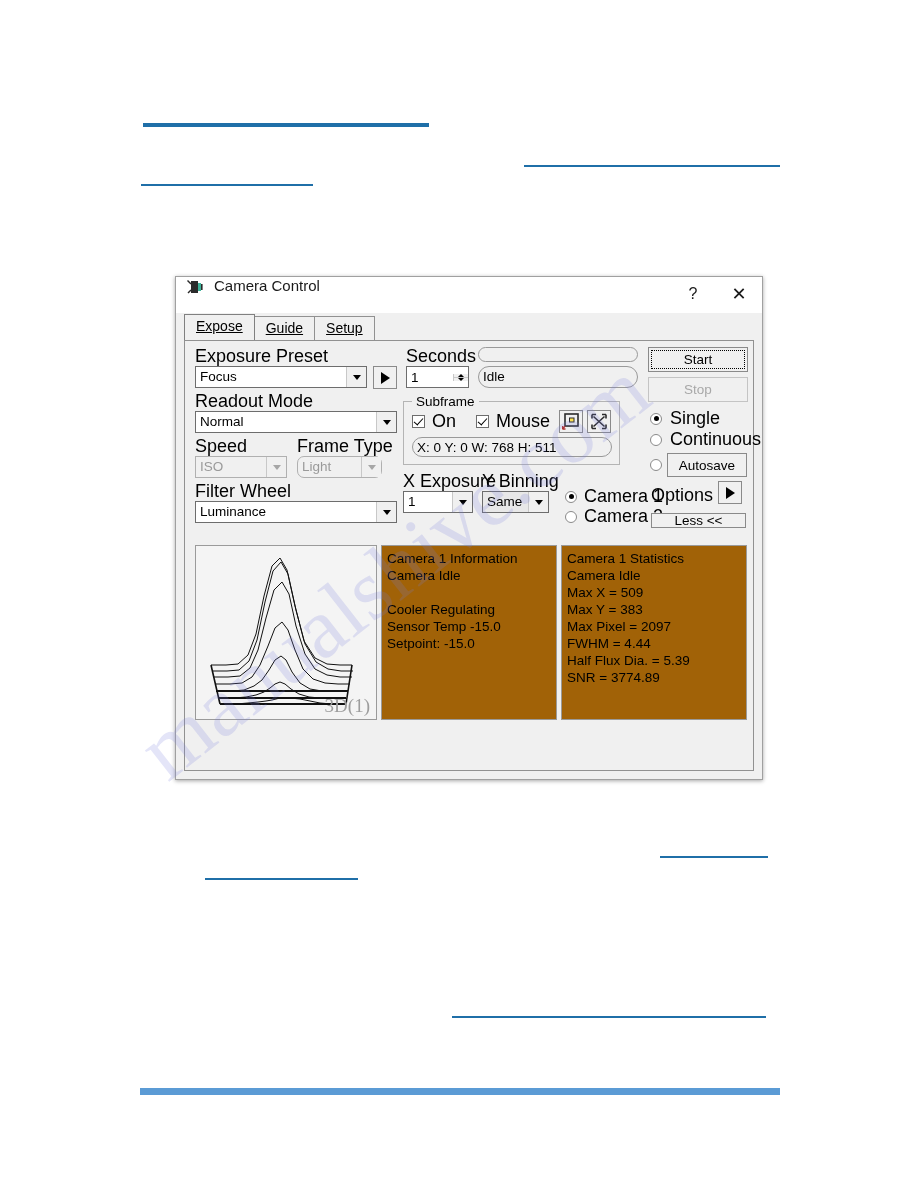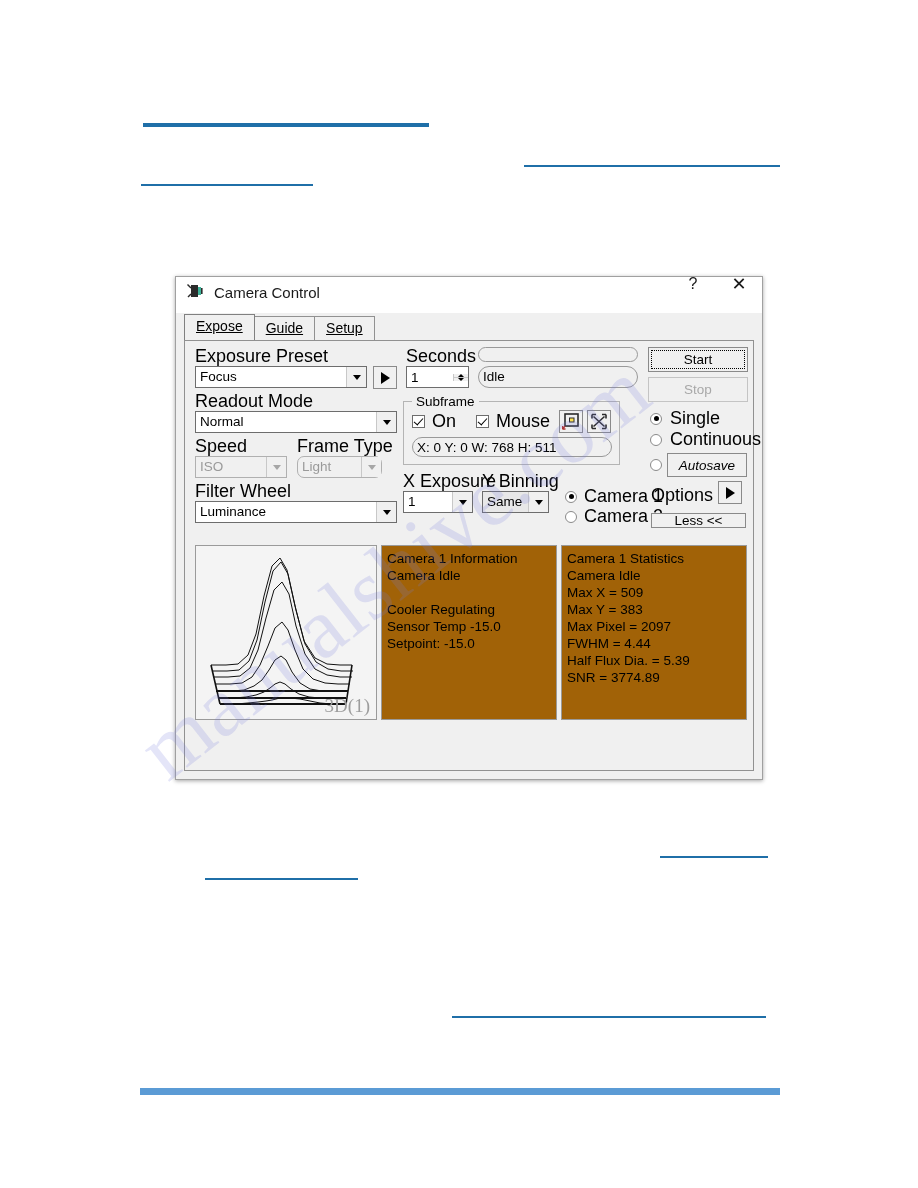--- a/index.html
+++ b/index.html
@@ -67,22 +67,22 @@
     border: 1px solid #a0a0a0;
     box-shadow: 0 1px 4px rgba(0,0,0,0.35);
     z-index: 2;
     box-sizing: border-box;
   }
 
   .titlebar {
     height: 36px;
     background: #ffffff;
     display: flex;
-    align-items: flex-end;
-    padding: 0 0 12px 10px;
+    align-items: flex-start;
+    padding: 0 0 4px 10px;
     box-sizing: border-box;
   }
   .title-icon {
     width: 20px; height: 20px;
     position: relative;
     margin-right: 8px;
     flex: 0 0 auto;
   }
   .title-text {
     font-size: 15px;
@@ -515,21 +515,21 @@
     <div class="row" style="position:absolute;left:465px;top:70px;gap:8px;">
       <span class="radio on"></span>
       <span class="lbl">Single</span>
     </div>
     <div class="row" style="position:absolute;left:465px;top:91px;gap:8px;">
       <span class="radio"></span>
       <span class="lbl">Continuous</span>
     </div>
     <div class="row" style="position:absolute;left:465px;top:112px;gap:5px;">
       <span class="radio"></span>
-      <span class="btn" style="width:80px;height:24px;font-style:italic;">Autosave</span>
+      <span class="btn" style="width:80px;height:24px;">Autosave</span>
     </div>
 
     <div class="lbl" style="position:absolute;left:466px;top:147px;">Options</div>
     <div class="playbtn" style="position:absolute;left:533px;top:140px;">
       <i class="play-tri"></i>
     </div>
 
     <div class="btn" style="position:absolute;left:466px;top:172px;width:95px;height:15px;">Less &lt;&lt;</div>
 
     <div class="plot-pane" style="left:10px;top:204px;width:182px;height:175px;">

